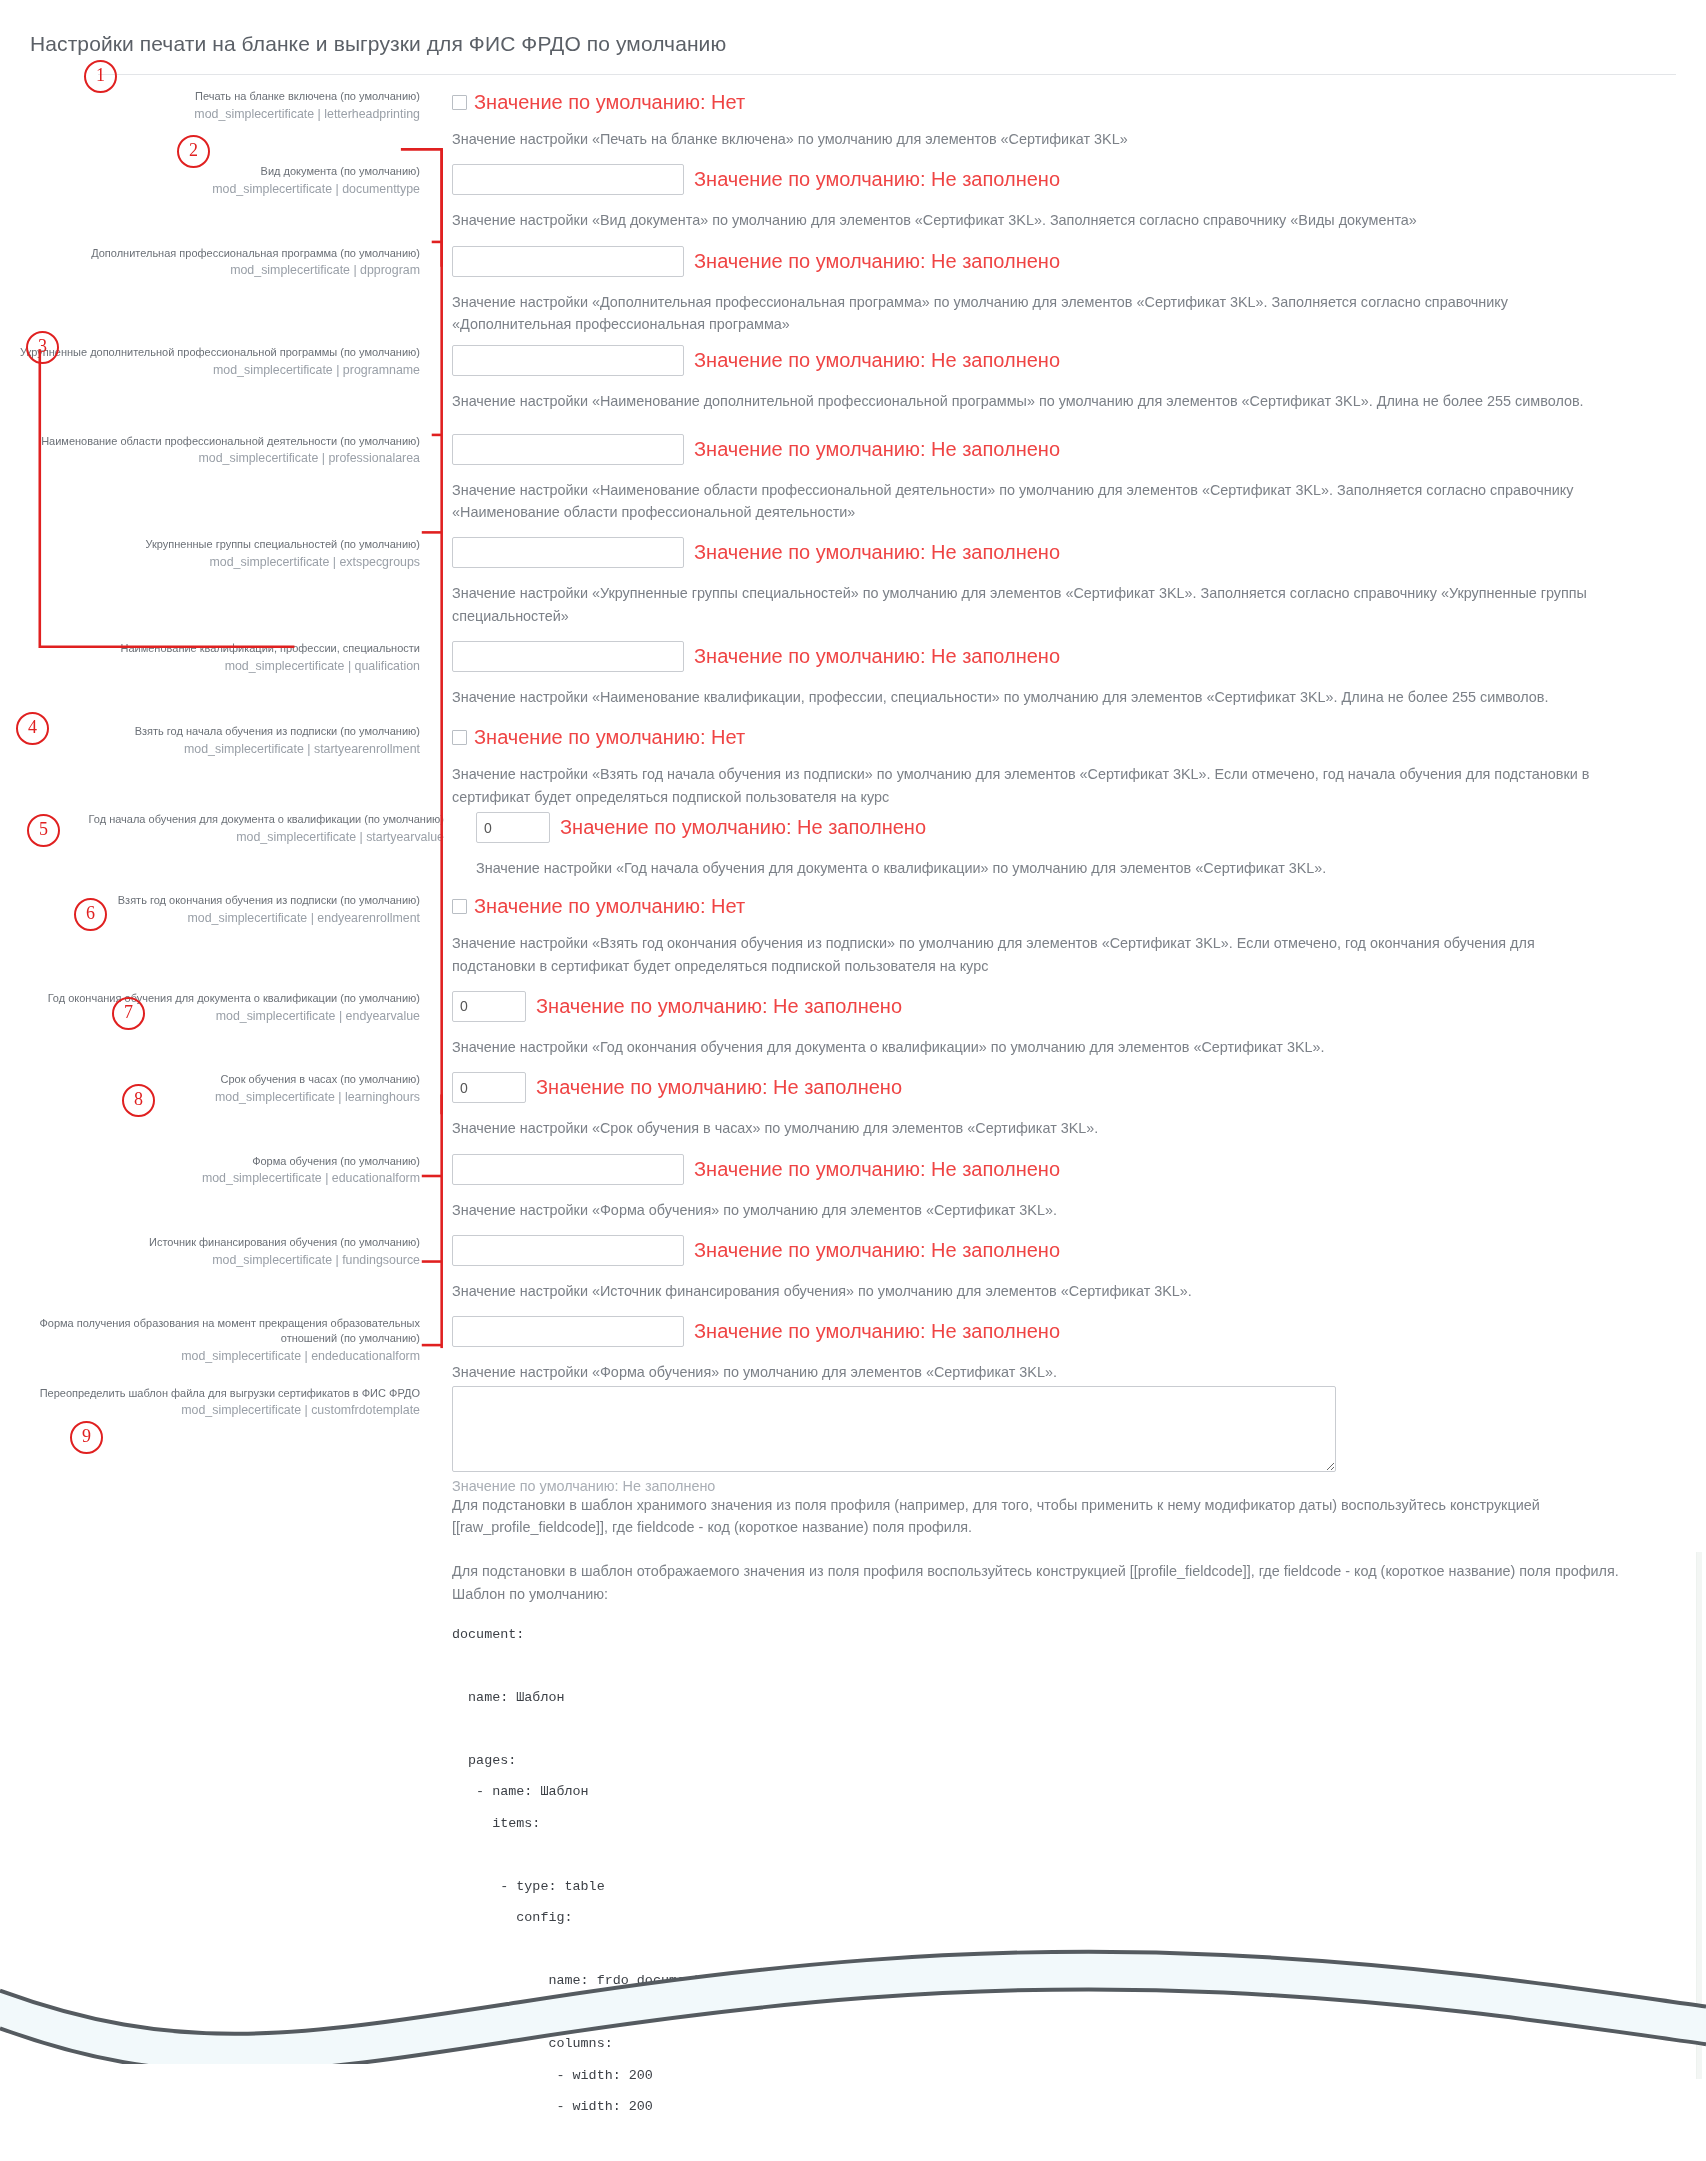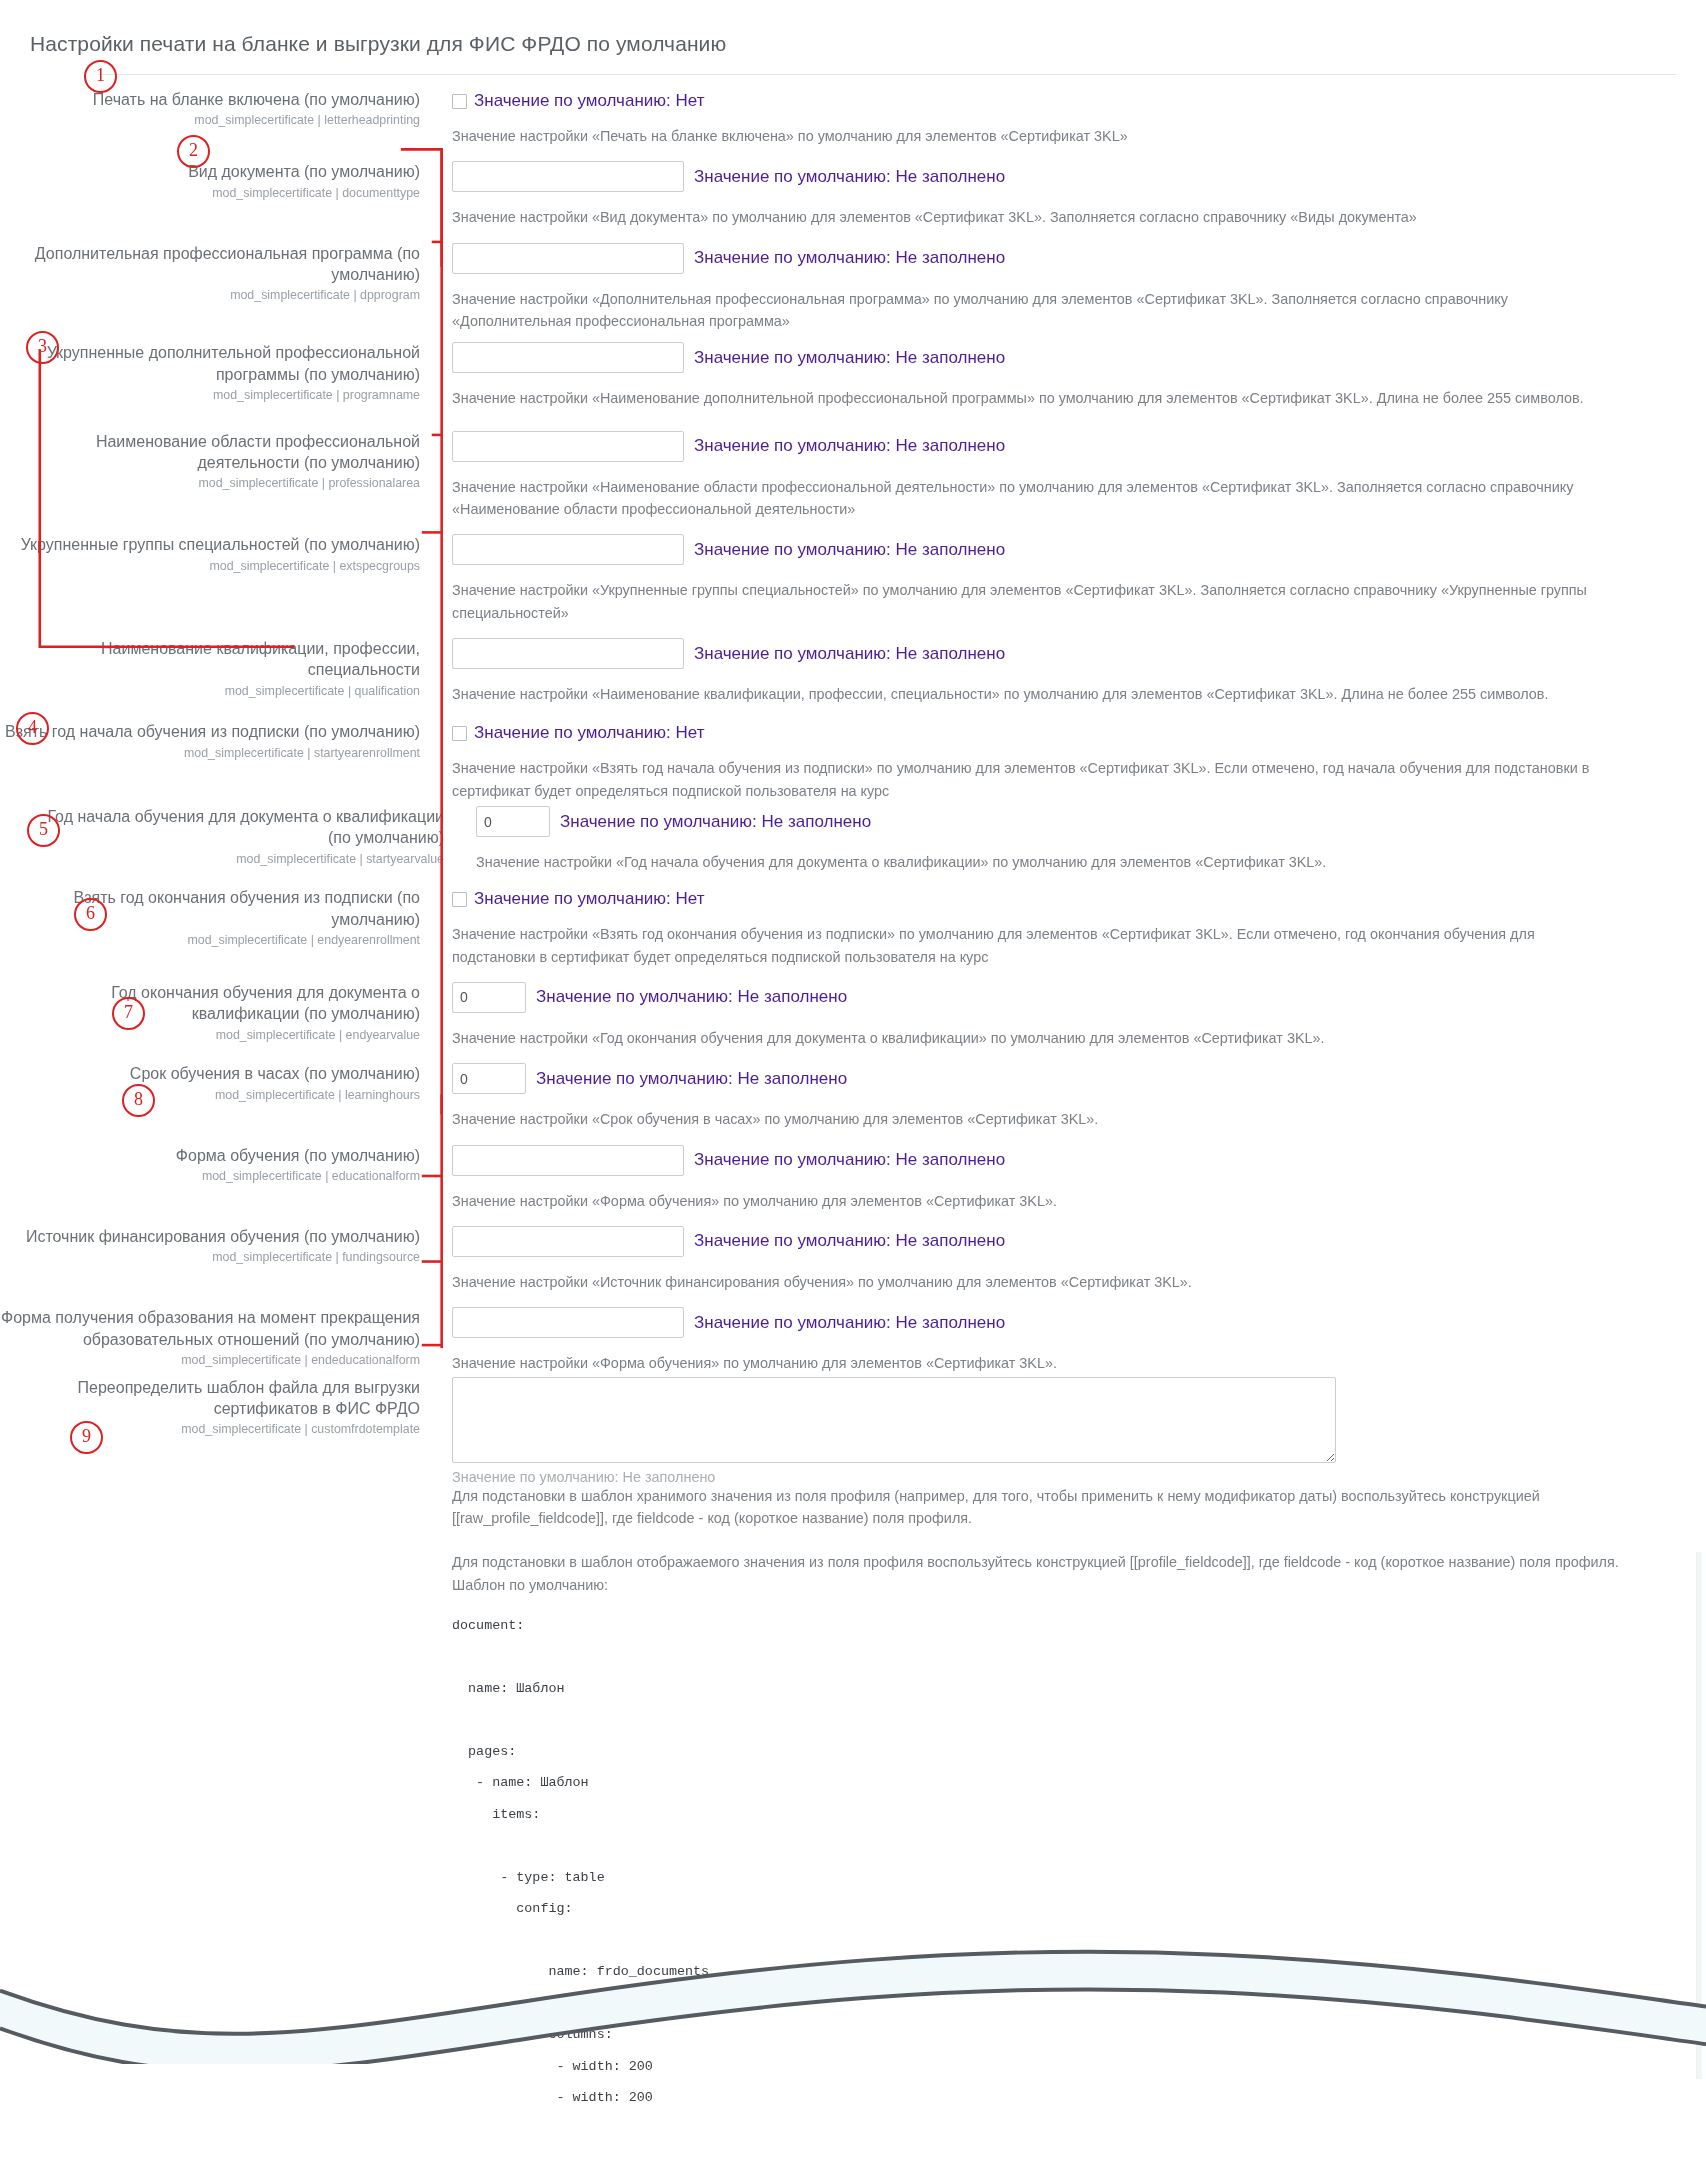--- a/index.html
+++ b/index.html
@@ -43,21 +43,21 @@
     position:relative;
   }
   .col-label{
     width:438px;
     flex:0 0 438px;
     text-align:right;
     padding-right:18px;
     box-sizing:border-box;
   }
   .lbl{
-    font-size:16px;
+    font-size:11px;
     color:#6b7077;
     line-height:1.33;
     font-weight:400;
   }
   .sublbl{
     font-size:12.4px;
     color:#9aa0a8;
     margin-top:2px;
     line-height:1.3;
     white-space:nowrap;
@@ -85,22 +85,22 @@
     color:#555;
     padding:0 7px;
     box-sizing:border-box;
     outline:none;
   }
   input.num-in{
     width:74px;
   }
   input.text-in::placeholder{color:#bfc4ca;}
   .defval{
-    font-size:17px;
-    color:#4c1d95;
+    font-size:20px;
+    color:#ef4444;
     white-space:nowrap;
   }
   .chkline{
     display:flex;
     align-items:center;
     gap:7px;
     padding-top:2px;
   }
   .chk{
     width:13px;height:13px;

